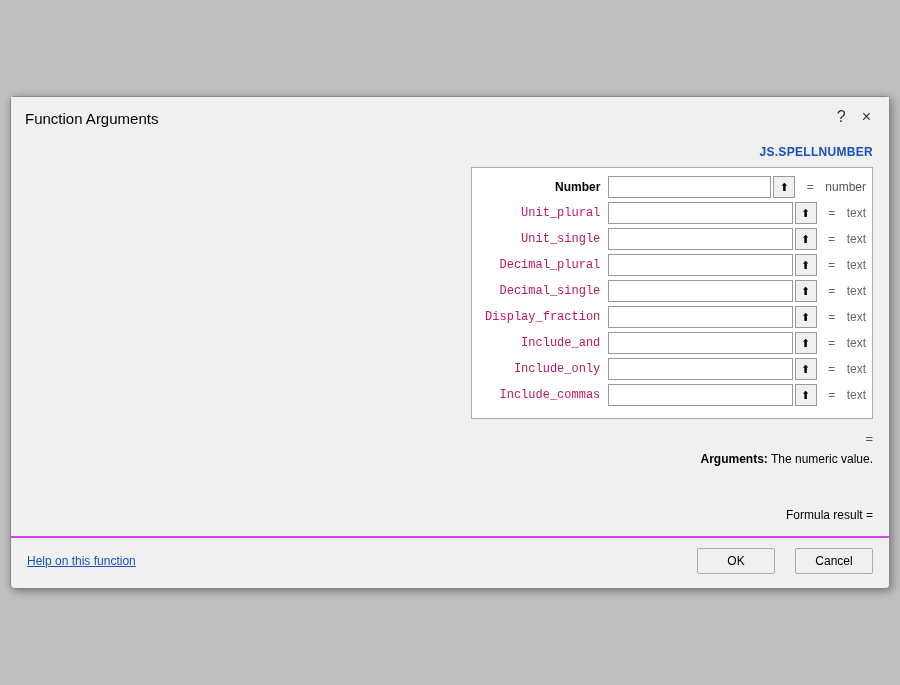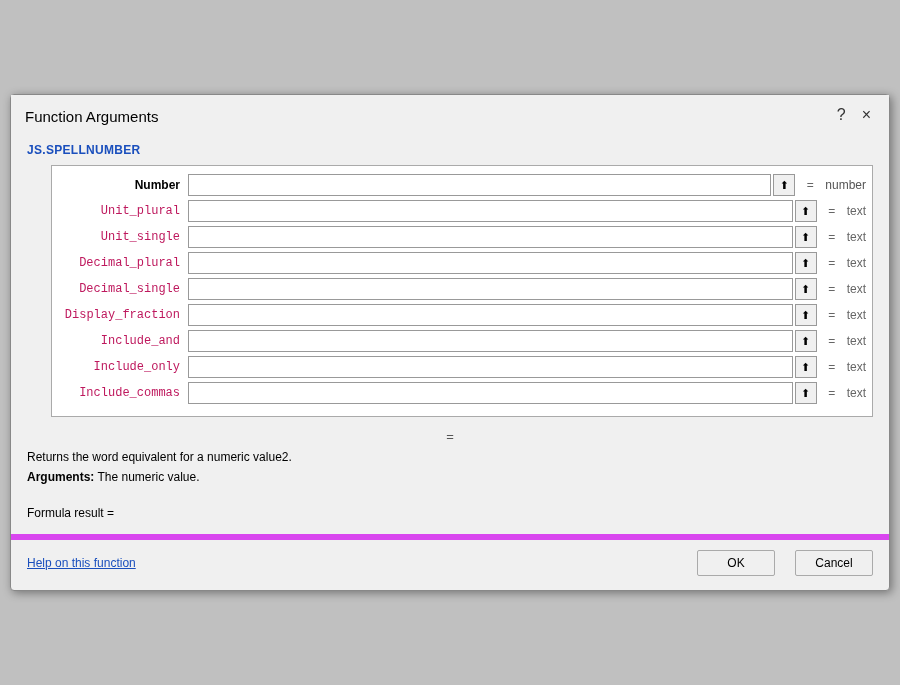--- a/index.html
+++ b/index.html
@@ -59,20 +59,21 @@
       color: #333;
       padding: 2px 4px;
       line-height: 1;
     }
 
     .dialog-body {
       display: flex;
       flex-direction: column;
       padding: 10px 16px 10px 16px;
       flex: 1;
+      align-items: flex-end;
     }
 
     .function-name {
       color: #1a4fbd;
       font-size: 12px;
       font-weight: 600;
       margin-bottom: 8px;
       letter-spacing: 0.3px;
     }
 
@@ -189,21 +190,21 @@
       margin-top: 0;
       font-size: 12px;
       color: #000;
     }
 
     .dialog-footer {
       display: flex;
       align-items: center;
       justify-content: space-between;
       padding: 10px 16px 14px 16px;
-      border-top: 6px solid #d946ef;
+      border-top: 2px solid #d946ef;
       margin-top: 4px;
     }
 
     .help-link {
       color: #1a4fbd;
       font-size: 12px;
       text-decoration: underline;
       cursor: pointer;
       background: none;
       border: none;
@@ -336,21 +337,20 @@
         <span class="equals-sign">=</span>
         <span class="result-value">text</span>
       </div>
     </div>
 
     <div class="equals-row">
       <span>=</span>
     </div>
 
     <div class="description-area">
-      <p class="description-text">Returns the word equivalent for a numeric value2.</p>
       <p class="param-description">
         <span class="param-name">Arguments:</span>
         <span>The numeric value.</span>
       </p>
     </div>
 
     <div class="formula-result">
       <span>Formula result =</span>
     </div>
   </div>

